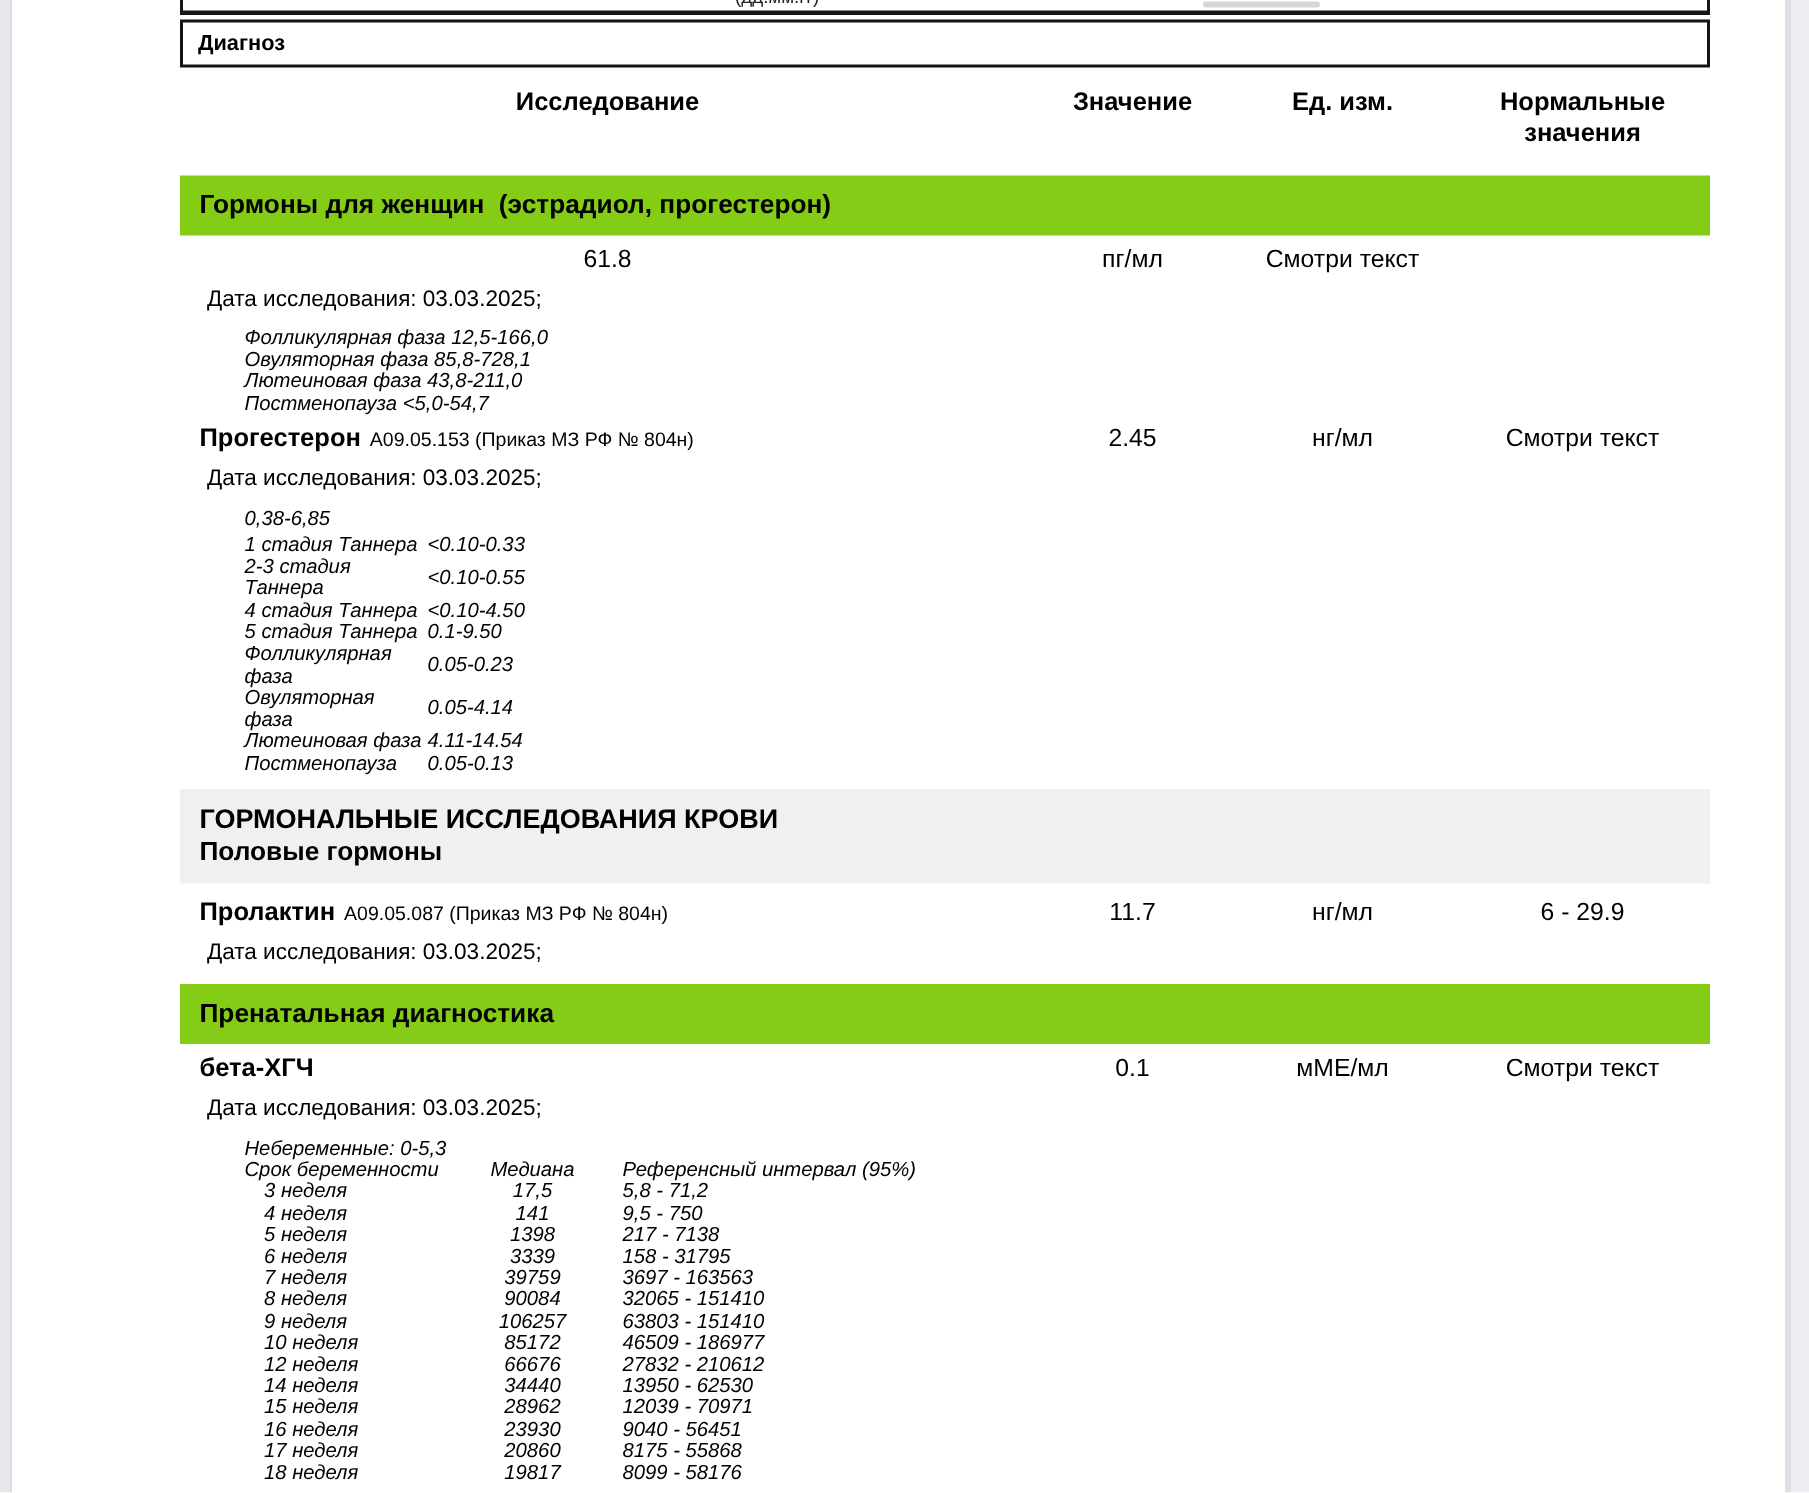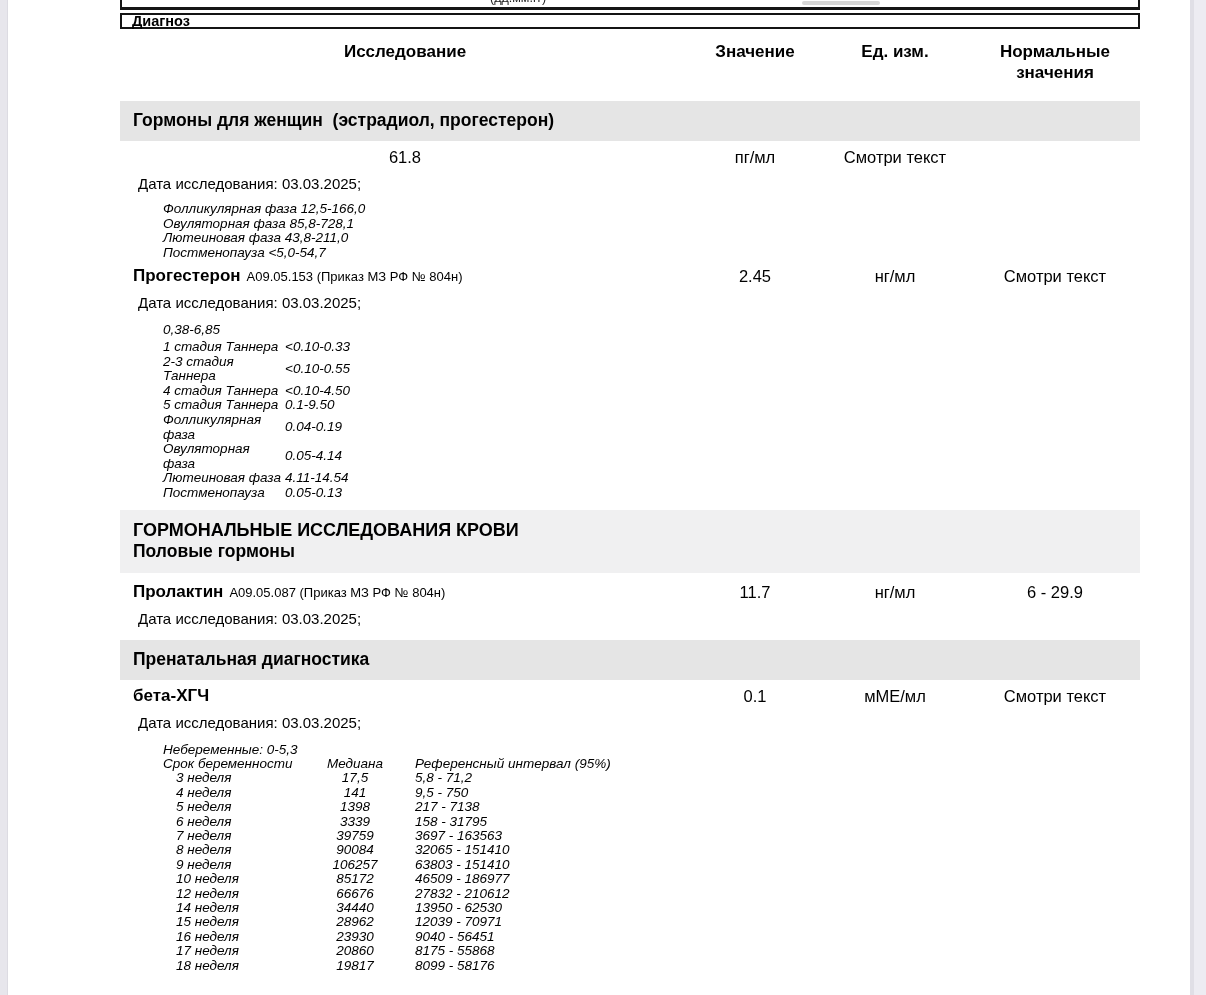--- a/index.html
+++ b/index.html
@@ -33,39 +33,39 @@
     font-size: 12.5px; color: #222; white-space: nowrap;
   }
   .clip-smudge {
     position: absolute; left: 680px; top: 1px; width: 78px; height: 4px;
     background: #d7d7d7; border-radius: 2px;
   }
 
   .diag-box {
     margin-top: 3px;
     border: 2px solid #141414;
-    height: 16px;
+    height: 32px;
     display: flex; align-items: center;
     padding-left: 10px;
     font-weight: bold; font-size: 14.5px;
   }
 
   
   .grid4 {
     display: grid;
     grid-template-columns: 570px 130px 150px 170px;
     align-items: start;
   }
   .thead { margin-top: 12px; font-weight: bold; font-size: 17px; line-height: 21px; }
   .thead .hc { text-align: center; }
   .thead .norm-h { width: 130px; margin: 0 auto; text-align: center; }
 
   .band {
     margin-top: 18px;
-    background: #e5e5e5;
+    background: #84cc16;
     padding: 9px 13px 10px 13px;
     font-weight: bold; font-size: 17.5px;
     white-space: pre-wrap;
   }
   .band-double {
     margin-top: 9px;
     background: #f0f0f1;
     padding: 10px 13px 11px 13px;
   }
   .band-double .t1 { font-weight: bold; font-size: 18px; white-space: pre-wrap; }
@@ -166,21 +166,21 @@
         <tr>
             <td class="rl">4 стадия Таннера</td>
             <td>&lt;0.10-4.50</td>
           </tr>
         <tr>
             <td class="rl">5 стадия Таннера</td>
             <td>0.1-9.50</td>
           </tr>
         <tr>
             <td class="rl">Фолликулярная фаза</td>
-            <td>0.04-0.19</td>
+            <td>0.05-0.23</td>
           </tr>
         <tr>
             <td class="rl">Овуляторная фаза</td>
             <td>0.05-4.14</td>
           </tr>
         <tr>
             <td class="rl">Лютеиновая фаза</td>
             <td>4.11-14.54</td>
           </tr>
         <tr>

